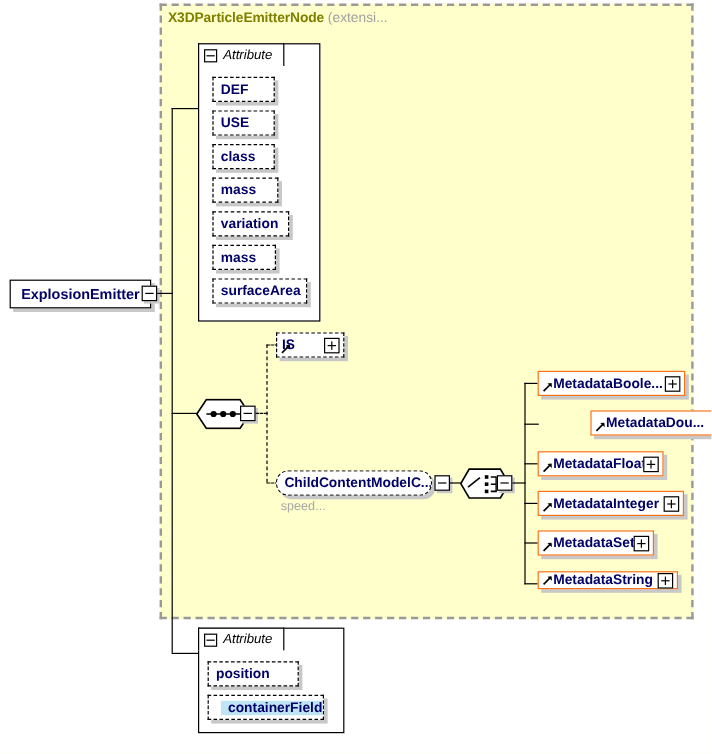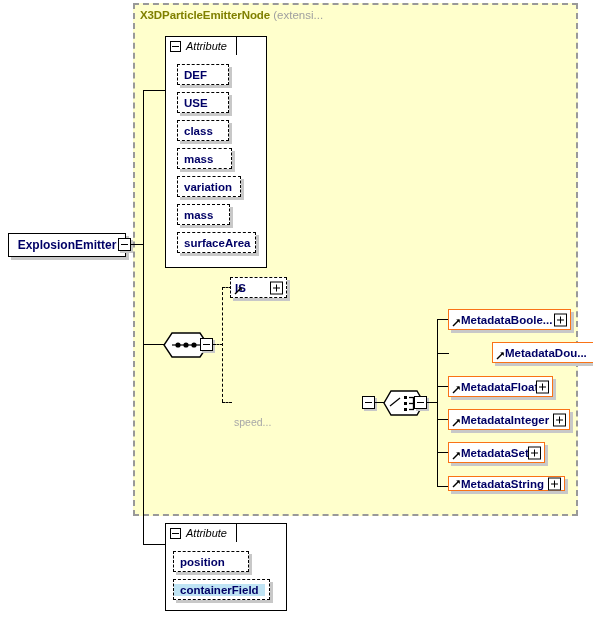--- a/index.html
+++ b/index.html
@@ -308,20 +308,23 @@
 
   <div class="node dashed" style="left:230px; top:277px; width:57px; height:21px;">
     <span class="label" style="padding-left:4px;">IS</span>
     <svg class="ref-arrow" viewBox="0 0 9 9">
       <path d="M1,8 L7,2" stroke="#000000" stroke-width="1.4" fill="none"></path>
       <path d="M7.6,1.2 L8,5 L4.2,1.6 Z" fill="#000000"></path>
     </svg>
     <span class="inner-toggle plus"></span>
   </div>
 
+  <div class="node rounded" style="left:230px; top:392px; width:130px; height:21px;">
+    <span class="label">ChildContentModelC...</span>
+  </div>
   <div class="caption" style="left:234px; top:416px;">speed...</div>
   <div class="toggle shadowed" style="left:362px; top:396px;"></div>
   <div class="line h" style="left:375px; top:402px; width:9px;"></div>
 
   <div class="comp" style="left:383px; top:390px;">
     <svg width="42" height="26" viewBox="0 0 42 26">
       <polygon points="8,1 34,1 41,13 34,25 8,25 1,13" fill="#ffffff" stroke="#000000" stroke-width="1.4"></polygon>
       <line x1="7" y1="16" x2="17" y2="8" stroke="#000000" stroke-width="1.3"></line>
       <rect x="21" y="6" width="3" height="3" fill="#000000"></rect>
       <rect x="21" y="12" width="3" height="3" fill="#000000"></rect>
@@ -399,17 +402,17 @@
 
   <div class="attr-panel" style="left:165px; top:523px; width:122px; height:88px;"></div>
   <div class="attr-tab" style="left:165px; top:523px; width:72px;">
     <span class="tgl"></span>
     <span>Attribute</span>
   </div>
 
   <div class="node dashed" style="left:173px; top:551px; width:76px; height:21px;">
     <span class="label">position</span>
   </div>
-  <div class="node dashed" style="left:173px; top:579px; width:97px; height:21px;">
+  <div class="node dashed" style="left:173px; top:579px; width:97px; height:21px;padding-left:10px;">
     <span class="label hl">containerField</span>
   </div>
 
 </div>
 
 </body></html>

